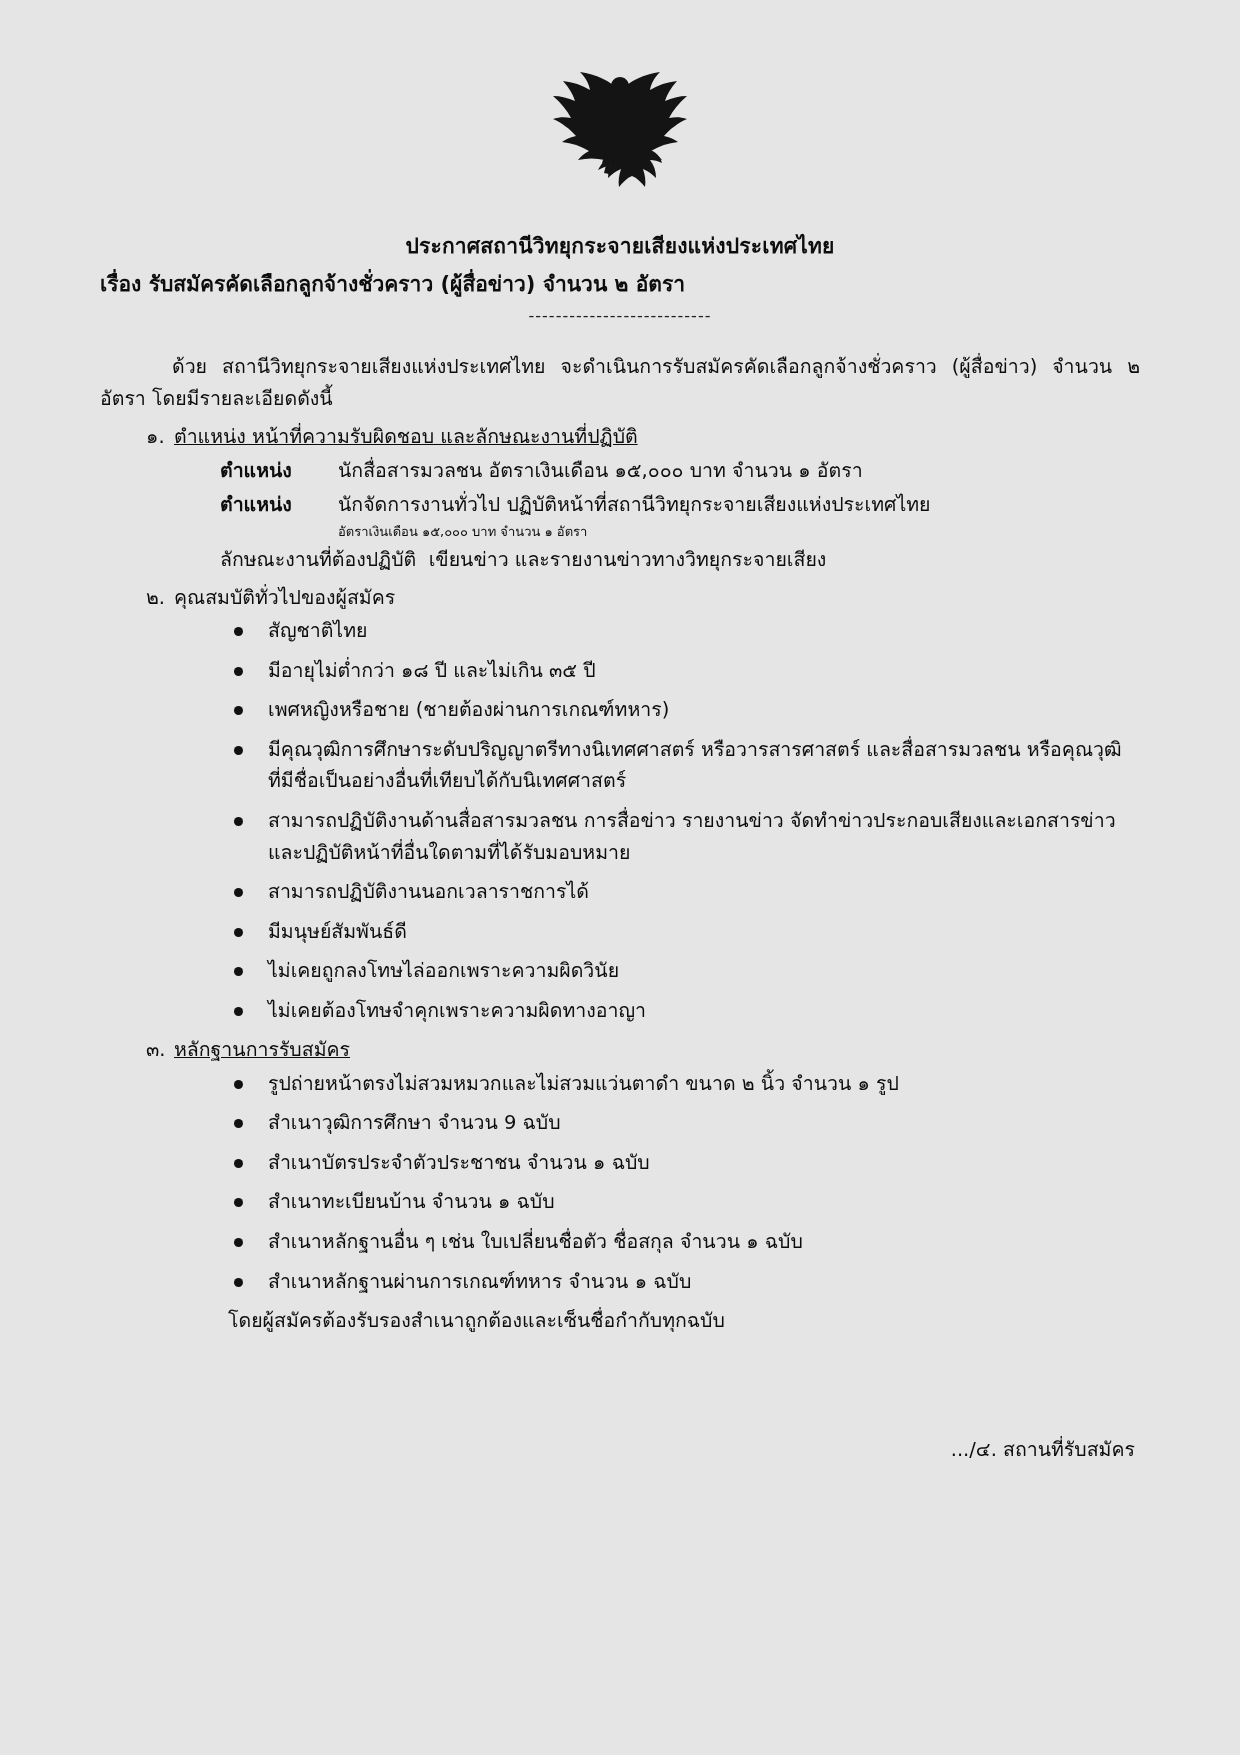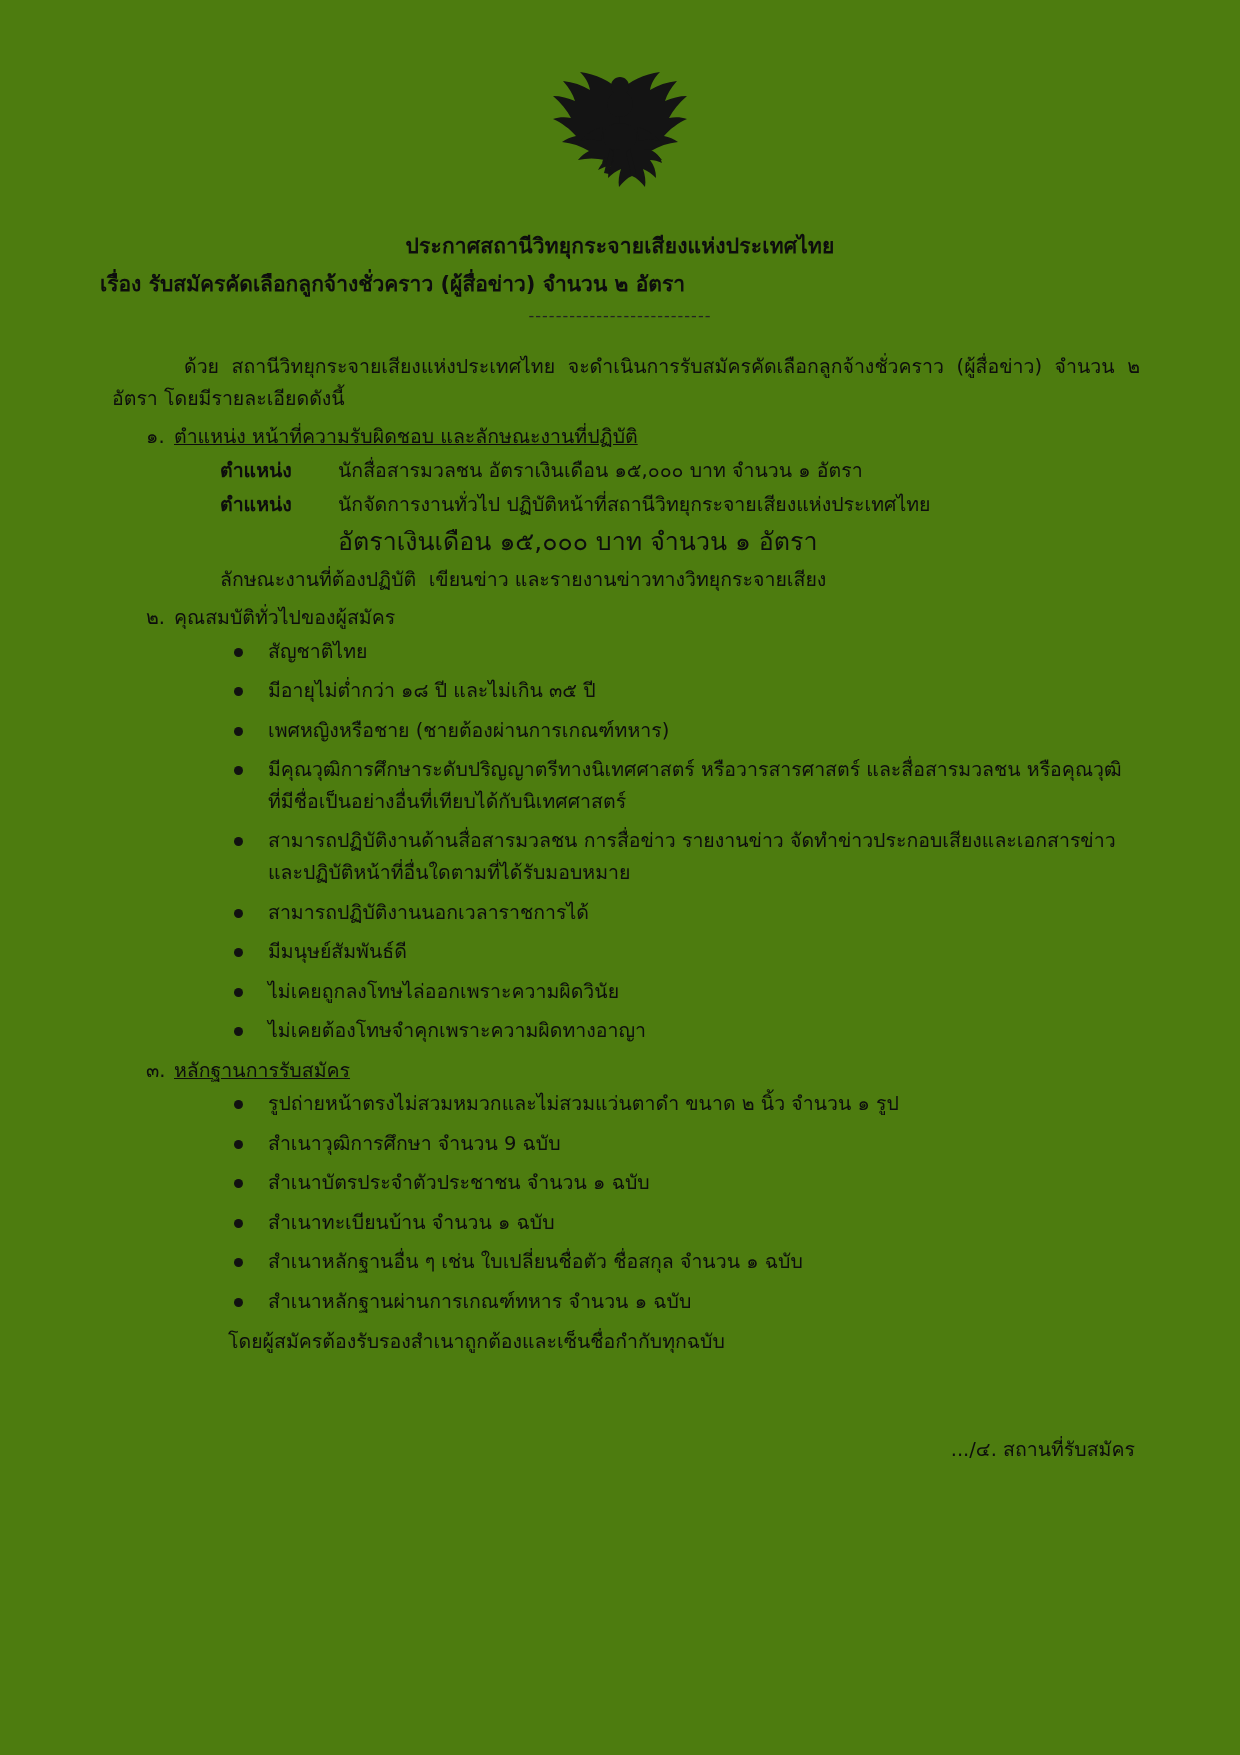--- a/index.html
+++ b/index.html
@@ -8,21 +8,21 @@
     background: #ffffff;
   }
   body {
     font-family: "DejaVu Sans", "Liberation Sans", sans-serif;
     color: #0d0d0d;
   }
   .page {
     position: relative;
     width: 1240px;
     height: 1755px;
-    background: #4d7c0f;
+    background: #e5e5e5;
     box-sizing: border-box;
     padding: 55px 100px 40px 100px;
     overflow: hidden;
   }
   
   .emblem-wrap {
     display: flex;
     justify-content: center;
     margin-top: 10px;
     margin-bottom: 16px;
@@ -52,21 +52,21 @@
     font-size: 16px;
     letter-spacing: 1px;
     color: #222;
     margin: 2px 0 26px 0;
   }
   
   .para {
     font-size: 19.5px;
     line-height: 1.65;
     text-indent: 72px;
-    margin: 0 0 4px 12px;
+    margin: 0 0 4px 0;
     text-align: justify;
   }
   .section {
     margin-top: 6px;
   }
   .section-head {
     font-size: 19.5px;
     font-weight: normal;
     line-height: 1.6;
     margin: 2px 0 2px 0;
@@ -90,21 +90,21 @@
   .label-line .lbl {
     font-weight: bold;
     display: inline-block;
     min-width: 118px;
   }
   .label-line .lbl-wide {
     font-weight: normal;
     display: inline-block;
   }
   .sub-line {
-    font-size: 25px;
+    font-size: 13px;
     line-height: 1.7;
     margin: 0;
     padding-left: 118px;
   }
   ul.bullets {
     list-style: none;
     margin: 2px 0 2px 0;
     padding: 0 0 0 128px;
   }
   ul.bullets > li {

